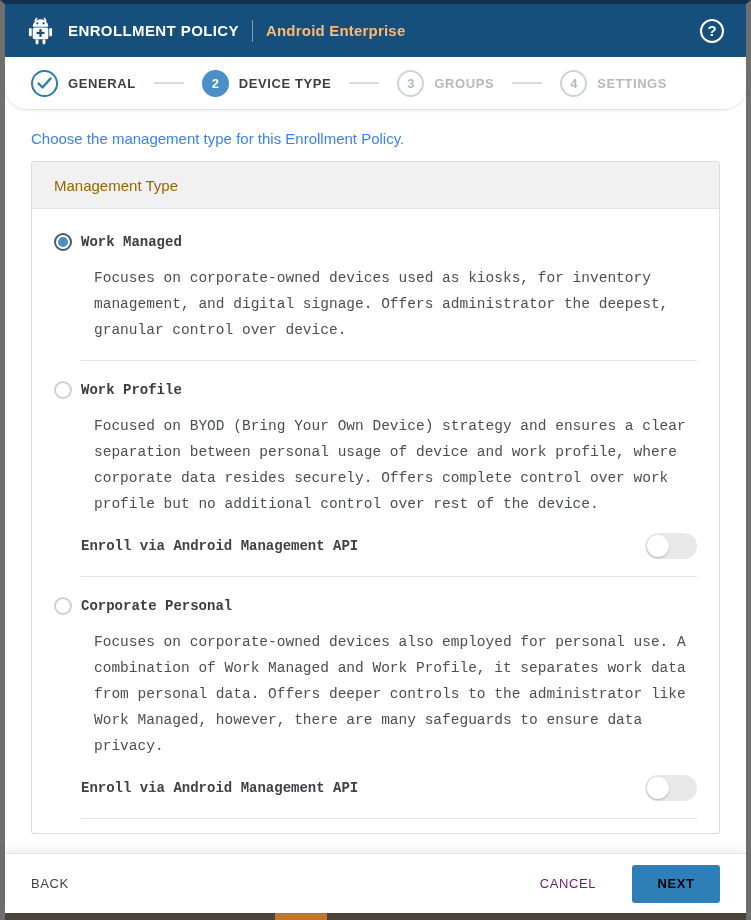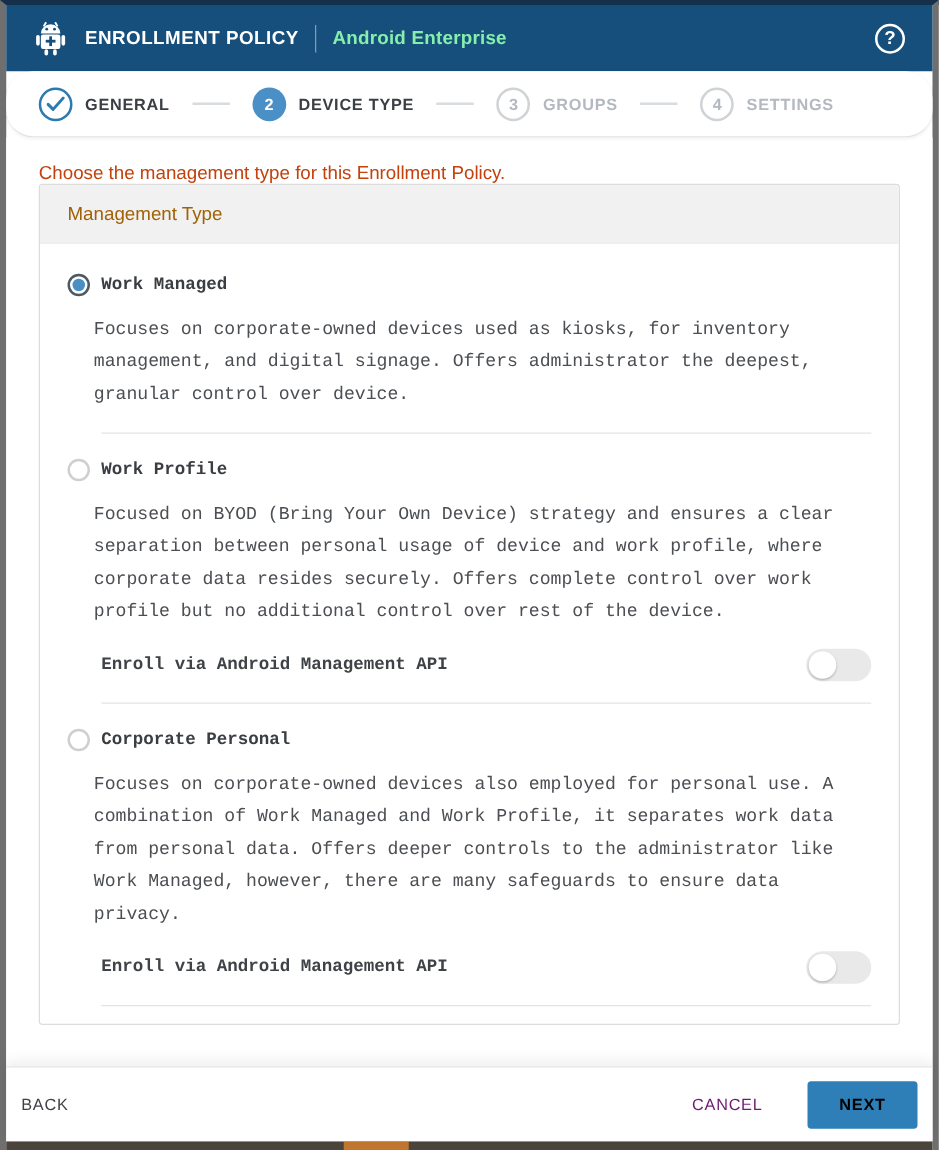--- a/index.html
+++ b/index.html
@@ -25,21 +25,21 @@
     display: flex; align-items: center;
     padding: 0 22px;
     color: #fff;
   }
   .titlebar .app-icon { width: 27px; height: 29px; margin-right: 14px; flex: 0 0 auto; }
   .titlebar .title { font-size: 15px; font-weight: 700; letter-spacing: 0.4px; }
   .titlebar .title-sep {
     display: inline-block; width: 0; height: 22px;
     border-left: 1px solid #7d9cb5; margin: 0 13px;
   }
-  .titlebar .subtitle { font-size: 15px; font-weight: 700; letter-spacing: 0.2px; color: #86efac; }
+  .titlebar .subtitle { font-size: 15px; font-weight: 700; letter-spacing: 0.2px; color: #fdba74; }
   .titlebar .spacer { flex: 1; }
   .help-icon {
     width: 24px; height: 24px; border-radius: 50%;
     border: 2px solid #ffffff; color: #ffffff;
     font-size: 15px; font-weight: 700; line-height: 20px; text-align: center;
     cursor: pointer;
   }
 
   
   .stepper {
@@ -62,21 +62,21 @@
     letter-spacing: 0.6px; color: #3b3f44;
   }
   .step.completed .circle { background: #fff; border: 2px solid #2d7ab0; }
   .step.active .circle { background: #4a90c6; color: #fff; }
   .step.upcoming .circle { background: #fff; border: 2px solid #cfd3d6; color: #b3b9bf; }
   .step.upcoming .label { color: #b3b9bf; }
   .connector { width: 30px; height: 2px; background: #d9dcde; margin: 0 18px; }
 
   
   .content { flex: 1 1 auto; background: #fff; padding: 20px 26px 0 26px; overflow: hidden; }
-  .intro { font-size: 15px; color: #c2410c; }
+  .intro { font-size: 15px; color: #3b82f6; margin-bottom: 14px; }
 
   .panel { border: 1px solid #dcdcdc; border-radius: 3px; }
   .panel-header {
     background: #f1f1f1; height: 47px;
     display: flex; align-items: center;
     padding: 0 22px;
     font-size: 15px; color: #a16207;
     border-bottom: 1px solid #e6e6e6;
     border-radius: 3px 3px 0 0;
   }
@@ -90,21 +90,21 @@
   }
   .radio.selected { border-color: #4d5a63; }
   .radio.selected::after {
     content: ""; position: absolute; left: 2px; top: 2px;
     width: 10px; height: 10px; border-radius: 50%;
     background: #4a8fc4;
   }
   .option-label { margin-left: 9px; font-size: 14px; font-weight: 700; color: #3a3d41; }
 
   .option-desc {
-    margin: 14px 0 0 21px;
+    margin: 14px 0 0 40px;
     font-size: 14.5px; line-height: 26px; color: #4b4e52;
     max-width: 632px;
   }
   .row-divider { border: none; border-top: 1px solid #e3e3e3; margin: 17px 0 0 27px; }
 
   .toggle-row {
     display: flex; align-items: center; justify-content: space-between;
     margin: 16px 0 0 27px;
   }
   .toggle-label { font-size: 14px; font-weight: 700; color: #3f4246; }
@@ -118,21 +118,21 @@
     background: #ffffff; box-shadow: 0 1px 2px rgba(0,0,0,0.25);
   }
 
   
   .footer {
     flex: 0 0 60px; height: 60px;
     background: #fff;
     border-top: 1px solid #e4e4e4;
     box-shadow: 0 -5px 9px rgba(0,0,0,0.06);
     display: flex; align-items: center;
-    padding: 0 12px;
+    padding: 0 26px;
     position: relative; z-index: 2;
   }
   .back-link { font-size: 13px; letter-spacing: 0.6px; color: #3f4246; cursor: pointer; }
   .footer .spacer { flex: 1; }
   .cancel-link { font-size: 13px; letter-spacing: 0.6px; color: #701a75; margin-right: 36px; cursor: pointer; }
   .next-button {
     width: 88px; height: 38px;
     background: #2e7fb8; color: #000000;
     border: none; border-radius: 3px;
     font-family: inherit; font-size: 13px; font-weight: 700; letter-spacing: 0.6px;

